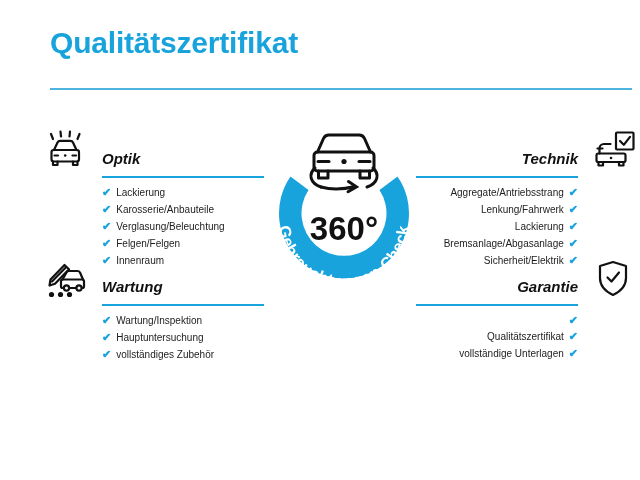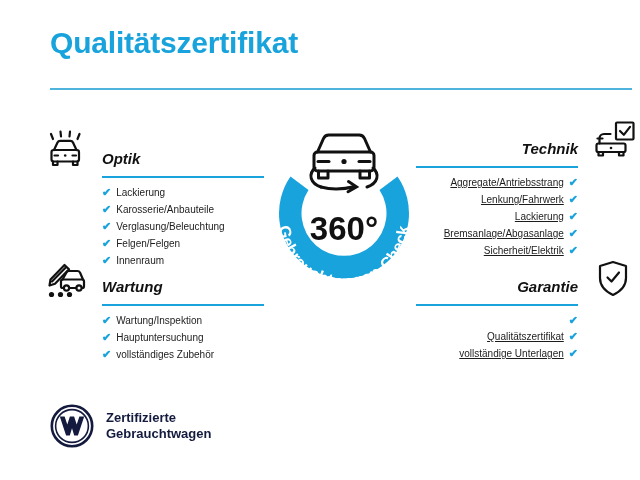--- a/index.html
+++ b/index.html
@@ -45,21 +45,21 @@
     height: 2px;
     background: #4FB4DD;
   }
 
   
   .block {
     position: absolute;
   }
   .block-optik   { left: 20px;  top: 130px; width: 232px; }
   .block-wartung { left: 20px;  top: 258px; width: 232px; }
-  .block-technik { left: 388px; top: 120px; width: 232px; }
+  .block-technik { left: 388px; top: 130px; width: 232px; }
   .block-garantie{ left: 388px; top: 258px; width: 232px; text-align: right; }
 
   .block-head {
     position: relative;
     height: 48px;
   }
   .icon-box {
     position: absolute;
     top: 0;
     width: 46px;
@@ -112,21 +112,21 @@
 
   .tick {
     color: #19A3DC;
     font-size: 11px;
     font-weight: bold;
     line-height: 16px;
     flex: 0 0 auto;
   }
   .block-left .tick  { margin-right: 5px; }
   .block-right .tick { margin-left: 5px; order: 2; }
-  .block-right .item-label { order: 1; text-decoration: underline; }
+  .block-right .item-label { order: 1; }
 
   
   .badge {
     position: absolute;
     left: 240px;
     top: 118px;
     width: 168px;
     height: 185px;
   }
   .badge svg { display: block; width: 100%; height: 100%; }
@@ -331,29 +331,14 @@
       </g>
 
       <text x="84" y="122" text-anchor="middle" font-family="Liberation Sans, sans-serif" font-size="33" font-weight="bold" fill="#111111">360°</text>
 
       <text font-family="Liberation Sans, sans-serif" font-size="16.5" font-weight="bold" fill="#ffffff" letter-spacing="0.3">
         <textPath href="#arcPath" startOffset="50%" text-anchor="middle">Gebrauchtwagen-Check</textPath>
       </text>
     </svg>
   </div>
 
-  <div class="brand">
-    <div class="brand-mark">
-      <svg viewBox="0 0 44 44">
-        <circle cx="22" cy="22" r="20.2" fill="none" stroke="#131A3E" stroke-width="2.6"></circle>
-        <circle cx="22" cy="22" r="16.4" fill="none" stroke="#131A3E" stroke-width="1.6"></circle>
-        <path d="M9.8 12.6 L14.6 12.6 L17.3 20.4 L19.9 12.6 L24.1 12.6
-                 L26.7 20.4 L29.4 12.6 L34.2 12.6
-                 L27.9 31.4 L24.2 31.4 L22 24.2 L19.8 31.4 L16.1 31.4 Z" fill="#131A3E"></path>
-      </svg>
-    </div>
-    <div class="brand-text">
-      <div>Zertifizierte</div>
-      <div>Gebrauchtwagen</div>
-    </div>
-  </div>
 
 </div>
 
 </body></html>

